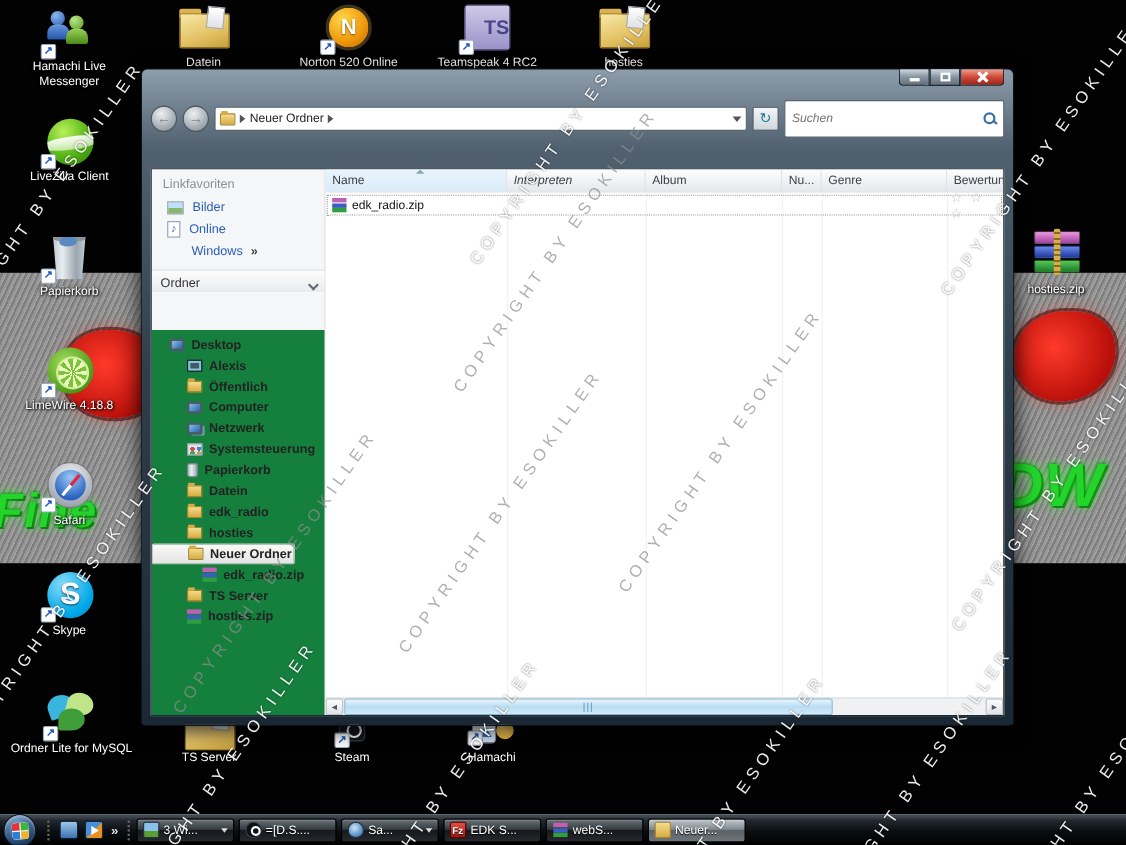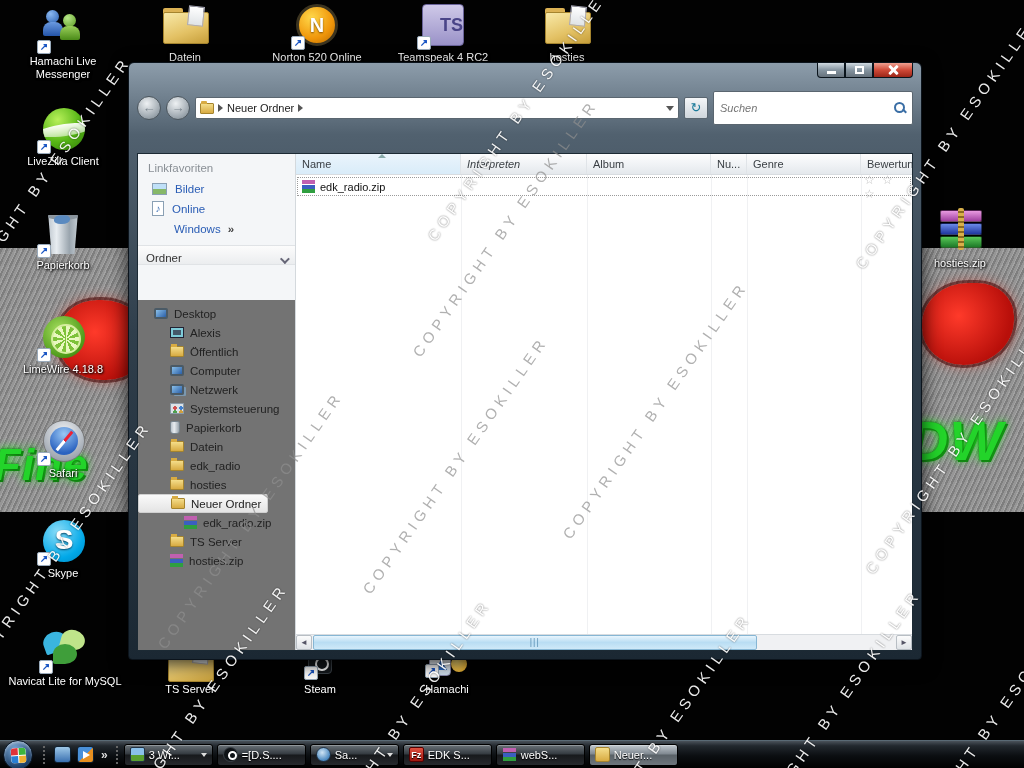--- a/index.html
+++ b/index.html
@@ -208,21 +208,21 @@
     background:repeating-linear-gradient(#9ab0c4 0 1px, transparent 1px 3px); }
   .f-pic { width:15px; height:12px; border:1px solid #8aa0b4;
     background:linear-gradient(#bfe0f8 55%, #86b868 55%); }
   .f-music { width:12px; height:15px; background:#fff; border:1px solid #8aa0b4;
     color:#3a6fb5; font-size:10px; line-height:14px; text-align:center; }
   .folders-bar { display:flex; align-items:flex-end; margin-top:4px; height:20px;
     background:linear-gradient(#fcfcfc,#ebedef); border-top:1px solid #e0e3e6;
     border-bottom:1px solid #e0e3e6; padding:0 8px; color:#333; }
   .folders-chev { margin-left:auto; width:7px; height:7px; border-right:2px solid #667;
     border-bottom:2px solid #667; transform:rotate(45deg) translateY(-2px); }
-  .tree { padding-top:4px; background:#737373; position:absolute; top:146px; bottom:0; left:0; right:0; }
+  .tree { padding-top:4px; background:#15803d; position:absolute; top:146px; bottom:0; left:0; right:0;font-weight:bold; }
   .tree-item { display:flex; align-items:center; gap:6px; height:19px; padding-left:16px; color:#222; }
   .ind-1 { padding-left:32px; } .ind-2 { padding-left:46px; }
   .tree-item.selected { background:linear-gradient(#fafafa,#e4e4e4); border:1px solid #d0d0d0;
     border-radius:2px; width:130px; }
   .t-folder { width:14px; height:11px; background:linear-gradient(#f4dd8a,#d8ab42);
     border:1px solid #a5842e; border-radius:1px; position:relative; flex:none; }
   .t-folder::before { content:""; position:absolute; left:0; top:-3px; width:6px; height:3px;
     background:#d8ab42; }
   .t-monitor { width:14px; height:11px; border:2px solid #4a5a66; border-radius:2px;
     background:linear-gradient(135deg,#8ac0ea,#2a5fa8); flex:none; }
@@ -439,21 +439,21 @@
   </div>
   <div class="dicon" style="left:0px; top:626px; width:130px;">
     <div class="art">
         <div class="icon-navicat">
       <span class="l1"></span>
           <span class="l2"></span>
           <span class="l3"></span>
         </div>
       <div class="shortcut">↗</div>
       </div>
-    <div class="lbl">Navicat Lite for MySQL</div>
+    <div class="lbl">Ordner Lite for MySQL</div>
   </div>
 
   <div class="dicon" style="left:905px; top:208px;">
     <div class="art">
         <div class="icon-rar">
       <span class="bar b1"></span>
           <span class="bar b2"></span>
           <span class="bar b3"></span>
           <span class="zip"></span>
         </div>

